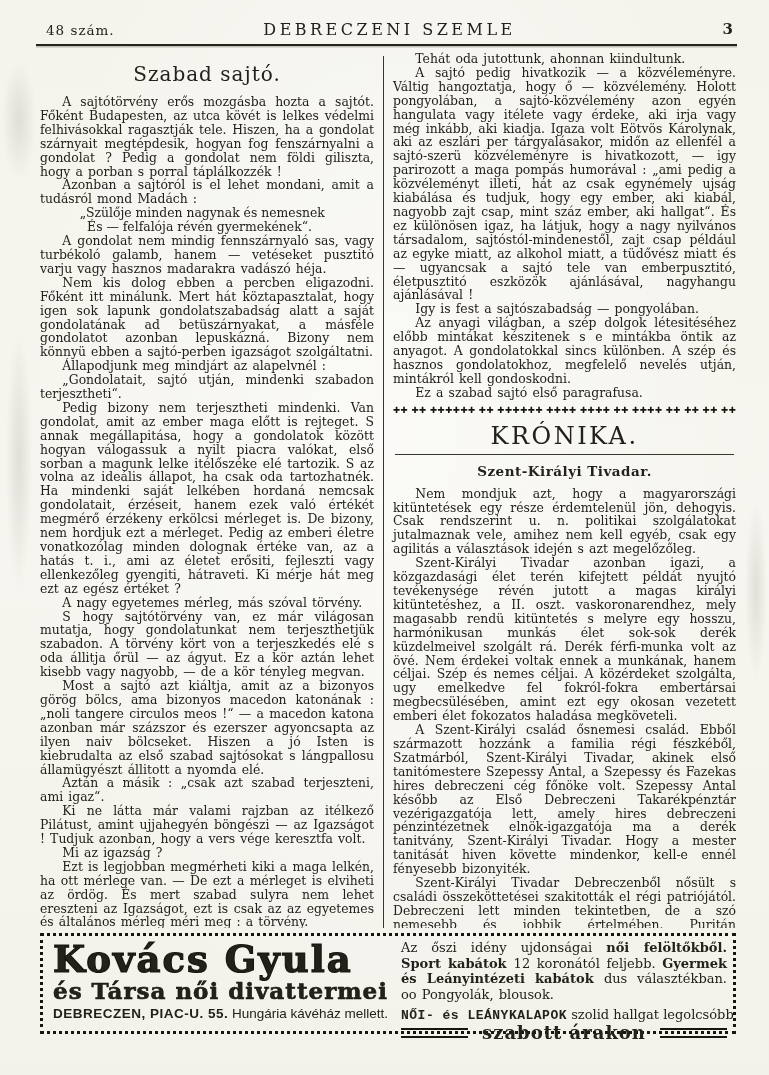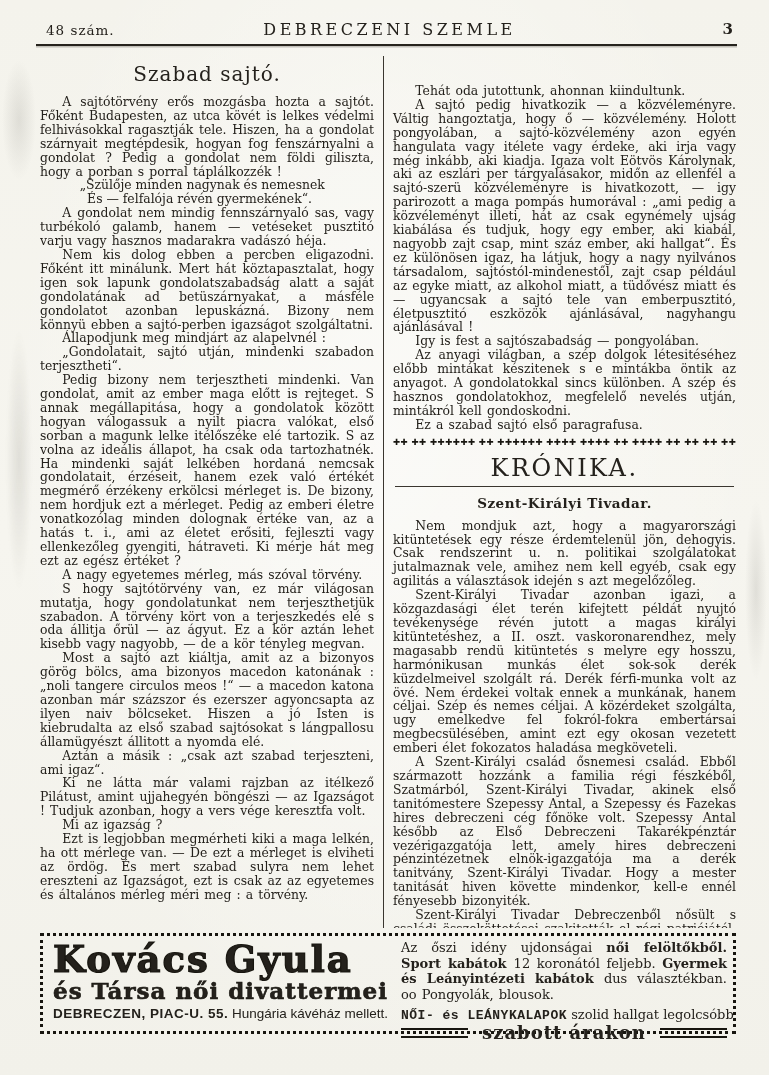--- a/index.html
+++ b/index.html
@@ -28,21 +28,21 @@
     font-size:16px;letter-spacing:3.5px;}
   .pageno{position:absolute;right:2px;top:0;font-size:15px;font-weight:bold;}
   .masthead-rule{position:absolute;top:44px;left:36px;right:32px;height:0;
     border-top:2px solid #26231d;box-shadow:0 1.5px 0 rgba(38,35,29,.25);}
 
   
   .columns{position:absolute;top:52px;left:40px;right:33px;height:876px;
     display:flex;overflow:hidden;}
   .col-left{width:334px;flex:none;}
   .col-div{width:1px;flex:none;background:#3a362f;margin:4px 9px 0 9px;}
-  .col-right{flex:1;min-width:0;margin-top:32px;}
+  .col-right{flex:1;min-width:0;}
 
   .bodytext p{margin:0;font-size:12.4px;line-height:13.9px;text-align:justify;
     text-indent:1.8em;word-spacing:1.2px;}
   .article-title{margin:10px 0 9px 0;text-align:center;font-size:20px;
     font-weight:normal;letter-spacing:1px;}
   .verse{margin:0 0 0 3.2em;font-size:12.4px;line-height:13.9px;}
   .verse div{white-space:nowrap;}
   .verse .v2{margin-left:.6em;}
 
   .ornament{margin:4px 0 2px 0;font-size:8.5px;letter-spacing:.5px;line-height:12px;
@@ -88,20 +88,21 @@
     <span class="jtitle">DEBRECZENI SZEMLE</span>
     <span class="pageno">3</span>
   </div>
   <div class="masthead-rule"></div>
 
   <div class="columns">
 
     <div class="col-left bodytext">
       <h2 class="article-title">Szabad sajtó.</h2>
       <p>A sajtótörvény erős mozgásba hozta a sajtót. Főként Budapesten, az utca kövét is lelkes védelmi felhivásokkal ragasztják tele. Hiszen, ha a gondolat szárnyait megtépdesik, hogyan fog fenszárnyalni a gondolat ? Pedig a gondolat nem földi giliszta, hogy a porban s porral táplálkozzék !</p>
+      <p>Azonban a sajtóról is el lehet mondani, amit a tudásról mond Madách :</p>
       <div class="verse">
         <div class="v1">„Szülője minden nagynak és nemesnek</div>
         <div class="v2">És — felfalója révén gyermekének“.</div>
       </div>
       <p>A gondolat nem mindig fennszárnyaló sas, vagy turbékoló galamb, hanem — vetéseket pusztitó varju vagy hasznos madarakra vadászó héja.</p>
       <p>Nem kis dolog ebben a percben eligazodni. Főként itt minálunk. Mert hát köztapasztalat, hogy igen sok lapunk gondolatszabadság alatt a saját gondolatának ad betüszárnyakat, a másféle gondolatot azonban lepuskázná. Bizony nem könnyü ebben a sajtó-perben igazságot szolgáltatni.</p>
       <p>Állapodjunk meg mindjárt az alapelvnél :</p>
       <p>„Gondolatait, sajtó utján, mindenki szabadon terjesztheti“.</p>
       <p>Pedig bizony nem terjesztheti mindenki. Van gondolat, amit az ember maga előtt is rejteget. S annak megállapitása, hogy a gondolatok között hogyan válogassuk a nyilt piacra valókat, első sorban a magunk lelke itélőszéke elé tartozik. S az volna az ideális állapot, ha csak oda tartozhatnék. Ha mindenki saját lelkében hordaná nemcsak gondolatait, érzéseit, hanem ezek való értékét megmérő érzékeny erkölcsi mérleget is. De bizony, nem hordjuk ezt a mérleget. Pedig az emberi életre vonatkozólag minden dolognak értéke van, az a hatás t. i., ami az életet erősiti, fejleszti vagy ellenkezőleg gyengiti, hátraveti. Ki mérje hát meg ezt az egész értéket ?</p>
       <p>A nagy egyetemes mérleg, más szóval törvény.</p>

